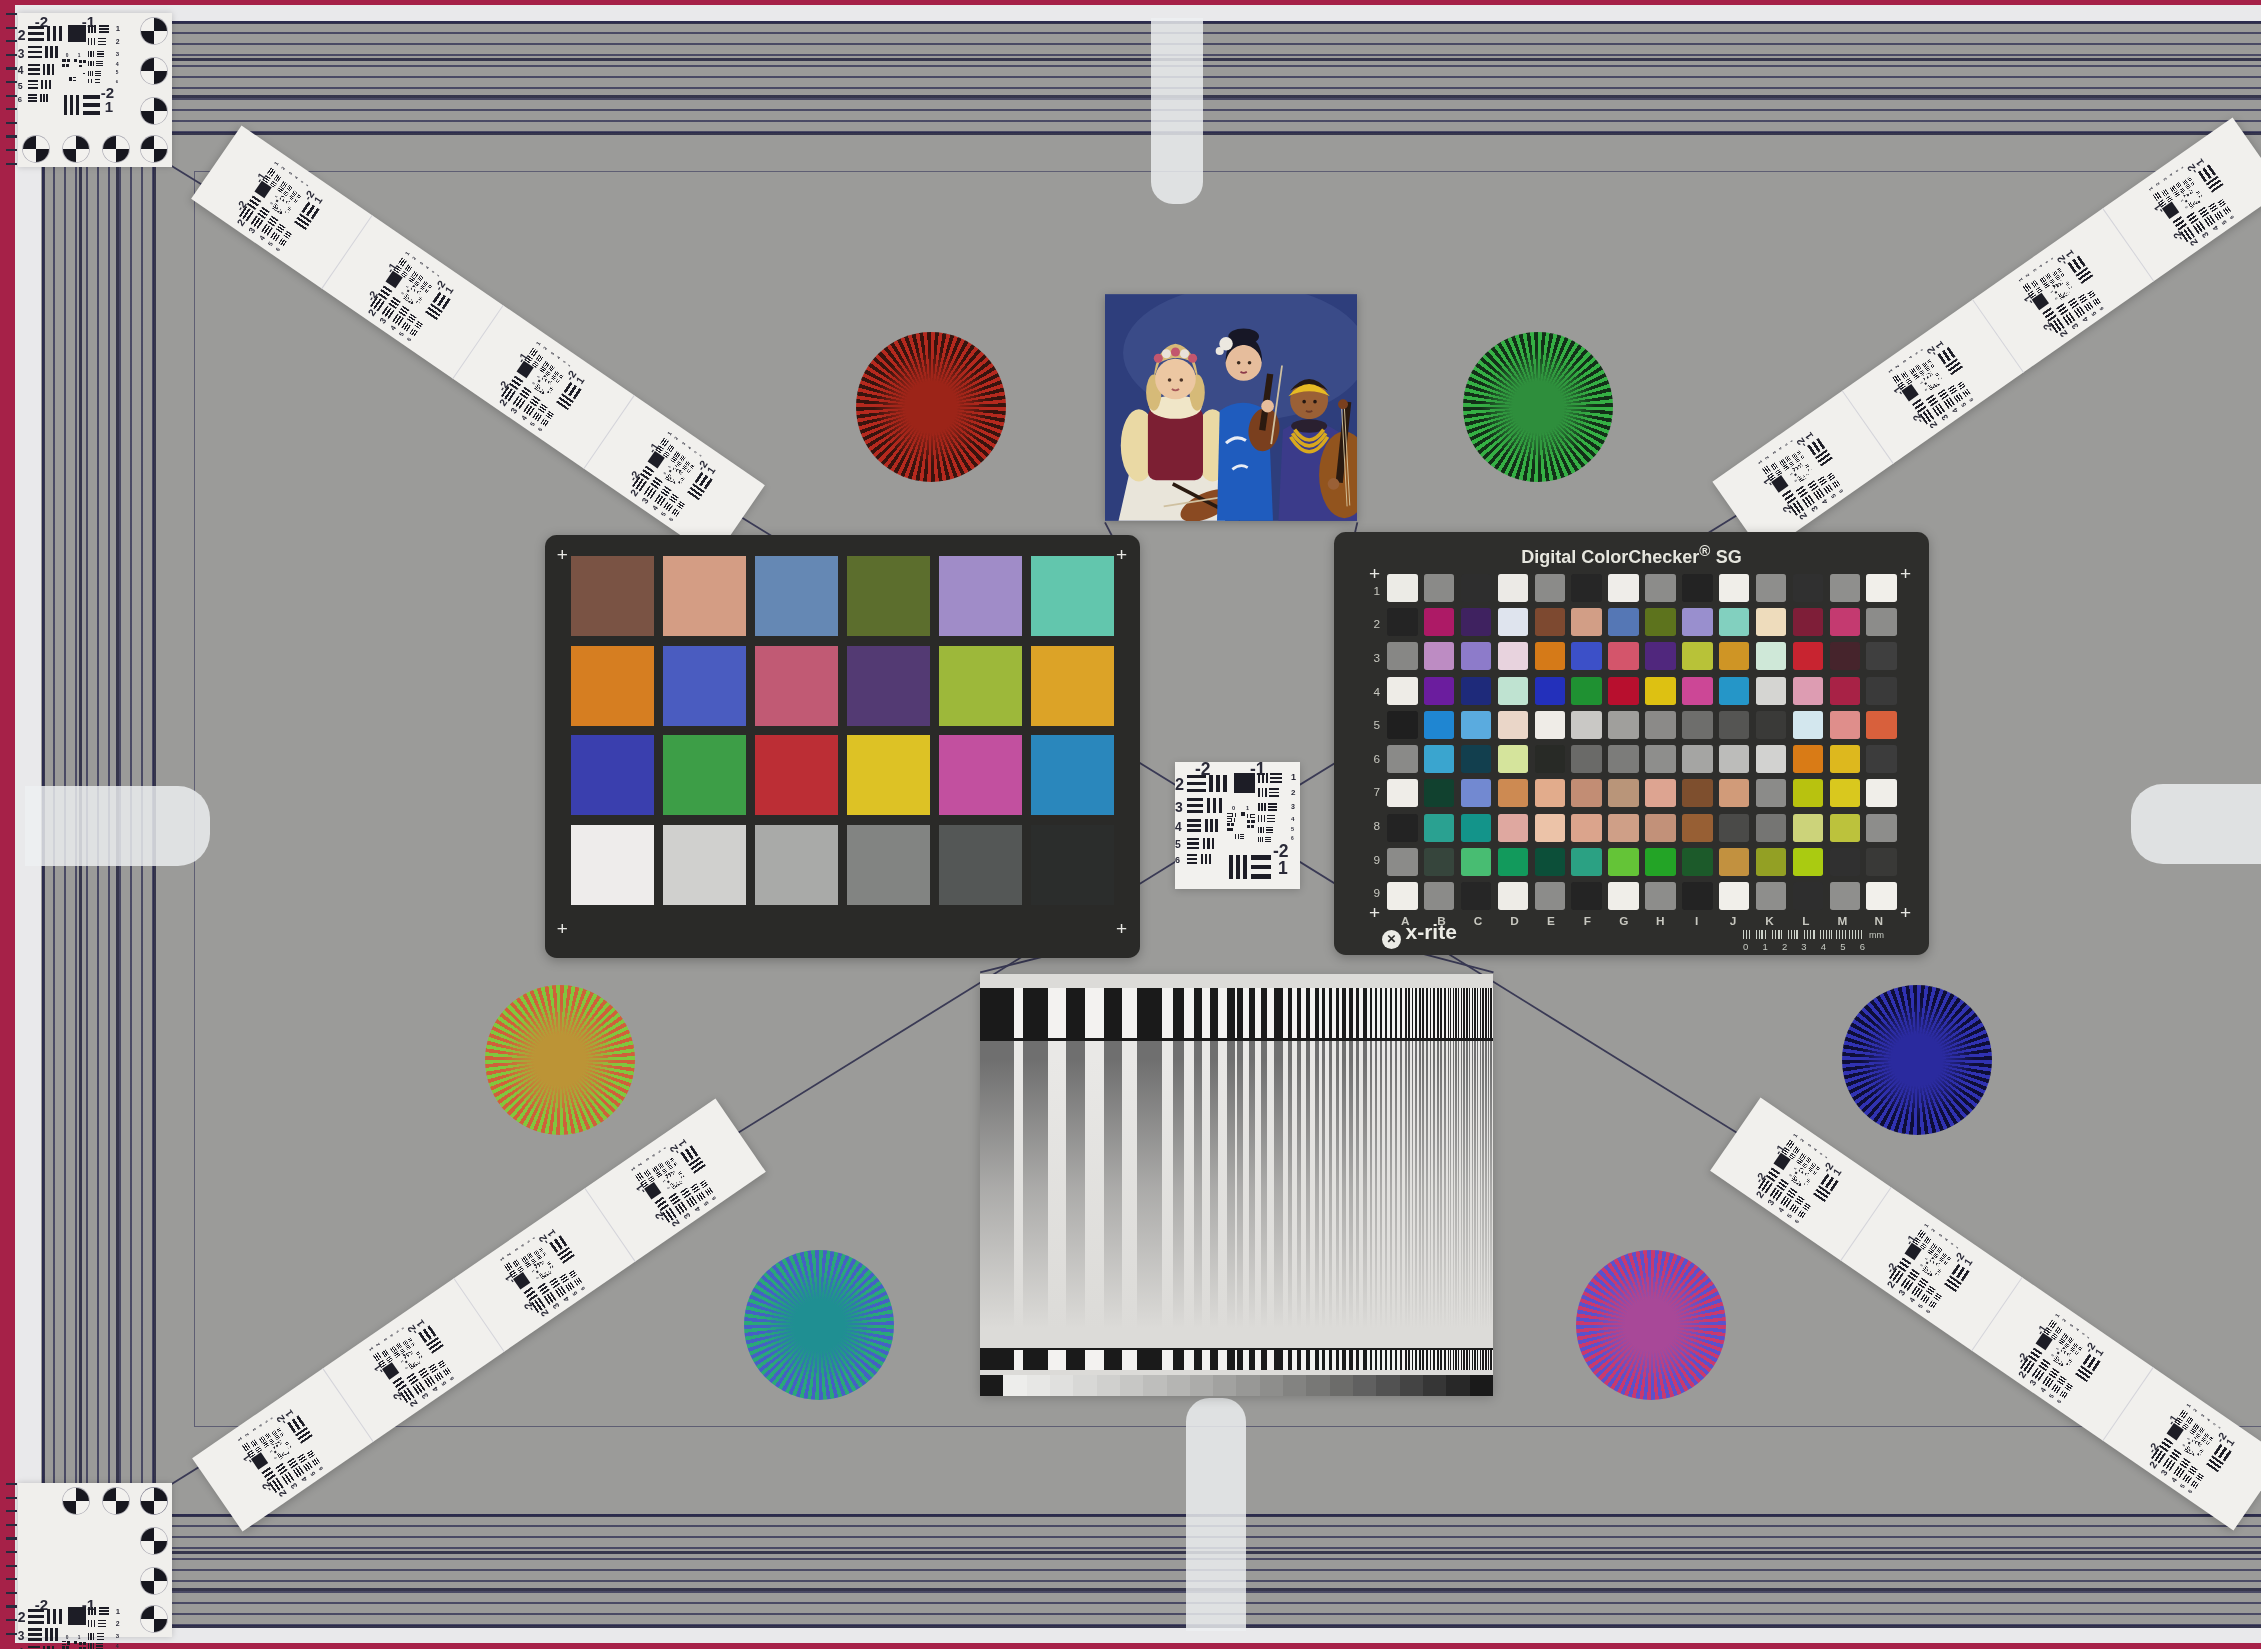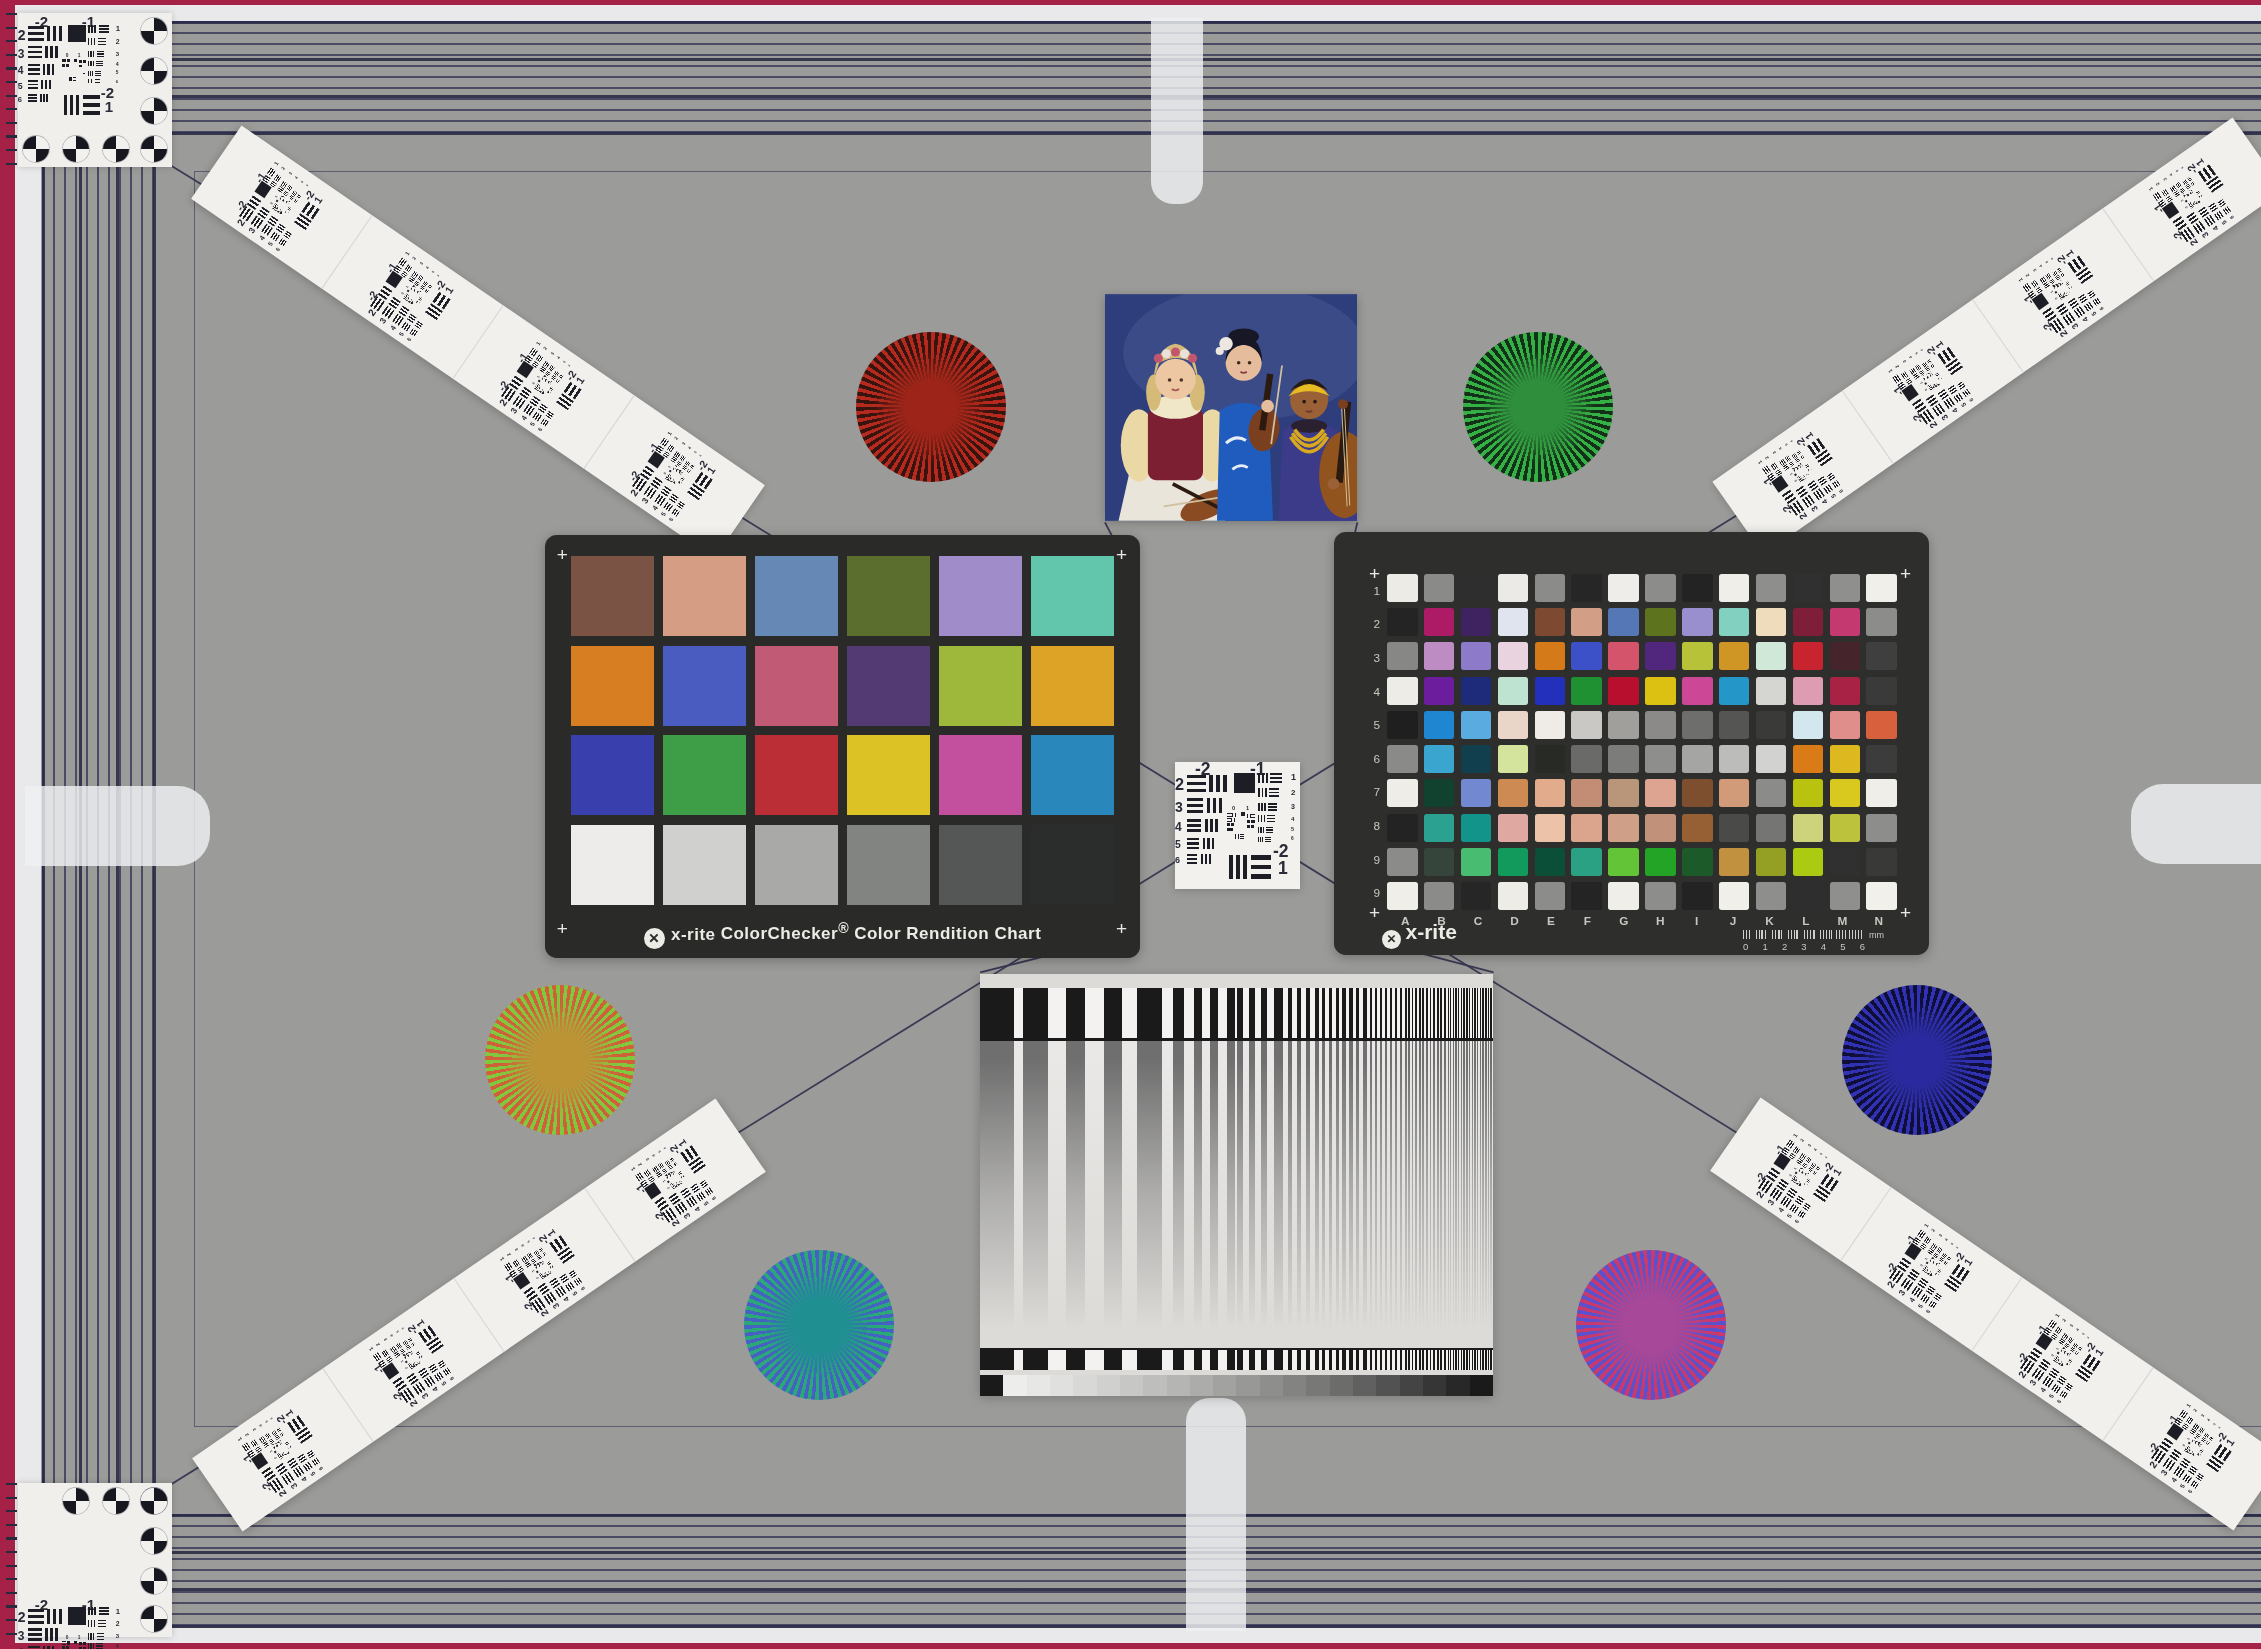--- a/index.html
+++ b/index.html
@@ -1331,30 +1331,28 @@
         <div style="background: rgb(221, 194, 37);"></div>
         <div style="background: rgb(194, 80, 159);"></div>
         <div style="background: rgb(42, 135, 188);"></div>
         <div style="background: rgb(238, 236, 235);"></div>
         <div style="background: rgb(208, 208, 206);"></div>
         <div style="background: rgb(169, 170, 168);"></div>
         <div style="background: rgb(130, 132, 130);"></div>
         <div style="background: rgb(84, 87, 86);"></div>
         <div style="background: rgb(43, 45, 44);"></div>
       </div>
-    <div class="cclabel">
-      <span class="logoxr">✕</span><span>x-rite</span><span class="ml">ColorChecker</span><sup>®</sup><span class="ml">Color Rendition Chart</span>
-    </div>
     <div class="plus" style="left:11.8px;top:10px;">+</div>
     <div class="plus" style="left:571px;top:10px;">+</div>
     <div class="plus" style="left:11.8px;top:384px;">+</div>
     <div class="plus" style="left:571px;top:384px;">+</div>
   </div>
 
   <div class="card sgcard" style="left:1334px;top:532px;width:595px;height:423px;">
+    <div class="sgtitle"><span>Digital ColorChecker</span><sup>®</sup><span class="ml">SG</span></div>
     <div class="sggrid" id="sgGrid">
         <div style="background: rgb(236, 235, 230);"></div>
         <div style="background: rgb(138, 138, 136);"></div>
         <div style="background: rgb(46, 46, 46);"></div>
         <div style="background: rgb(236, 234, 230);"></div>
         <div style="background: rgb(139, 139, 137);"></div>
         <div style="background: rgb(38, 38, 38);"></div>
         <div style="background: rgb(239, 237, 233);"></div>
         <div style="background: rgb(140, 140, 138);"></div>
         <div style="background: rgb(35, 35, 35);"></div>

